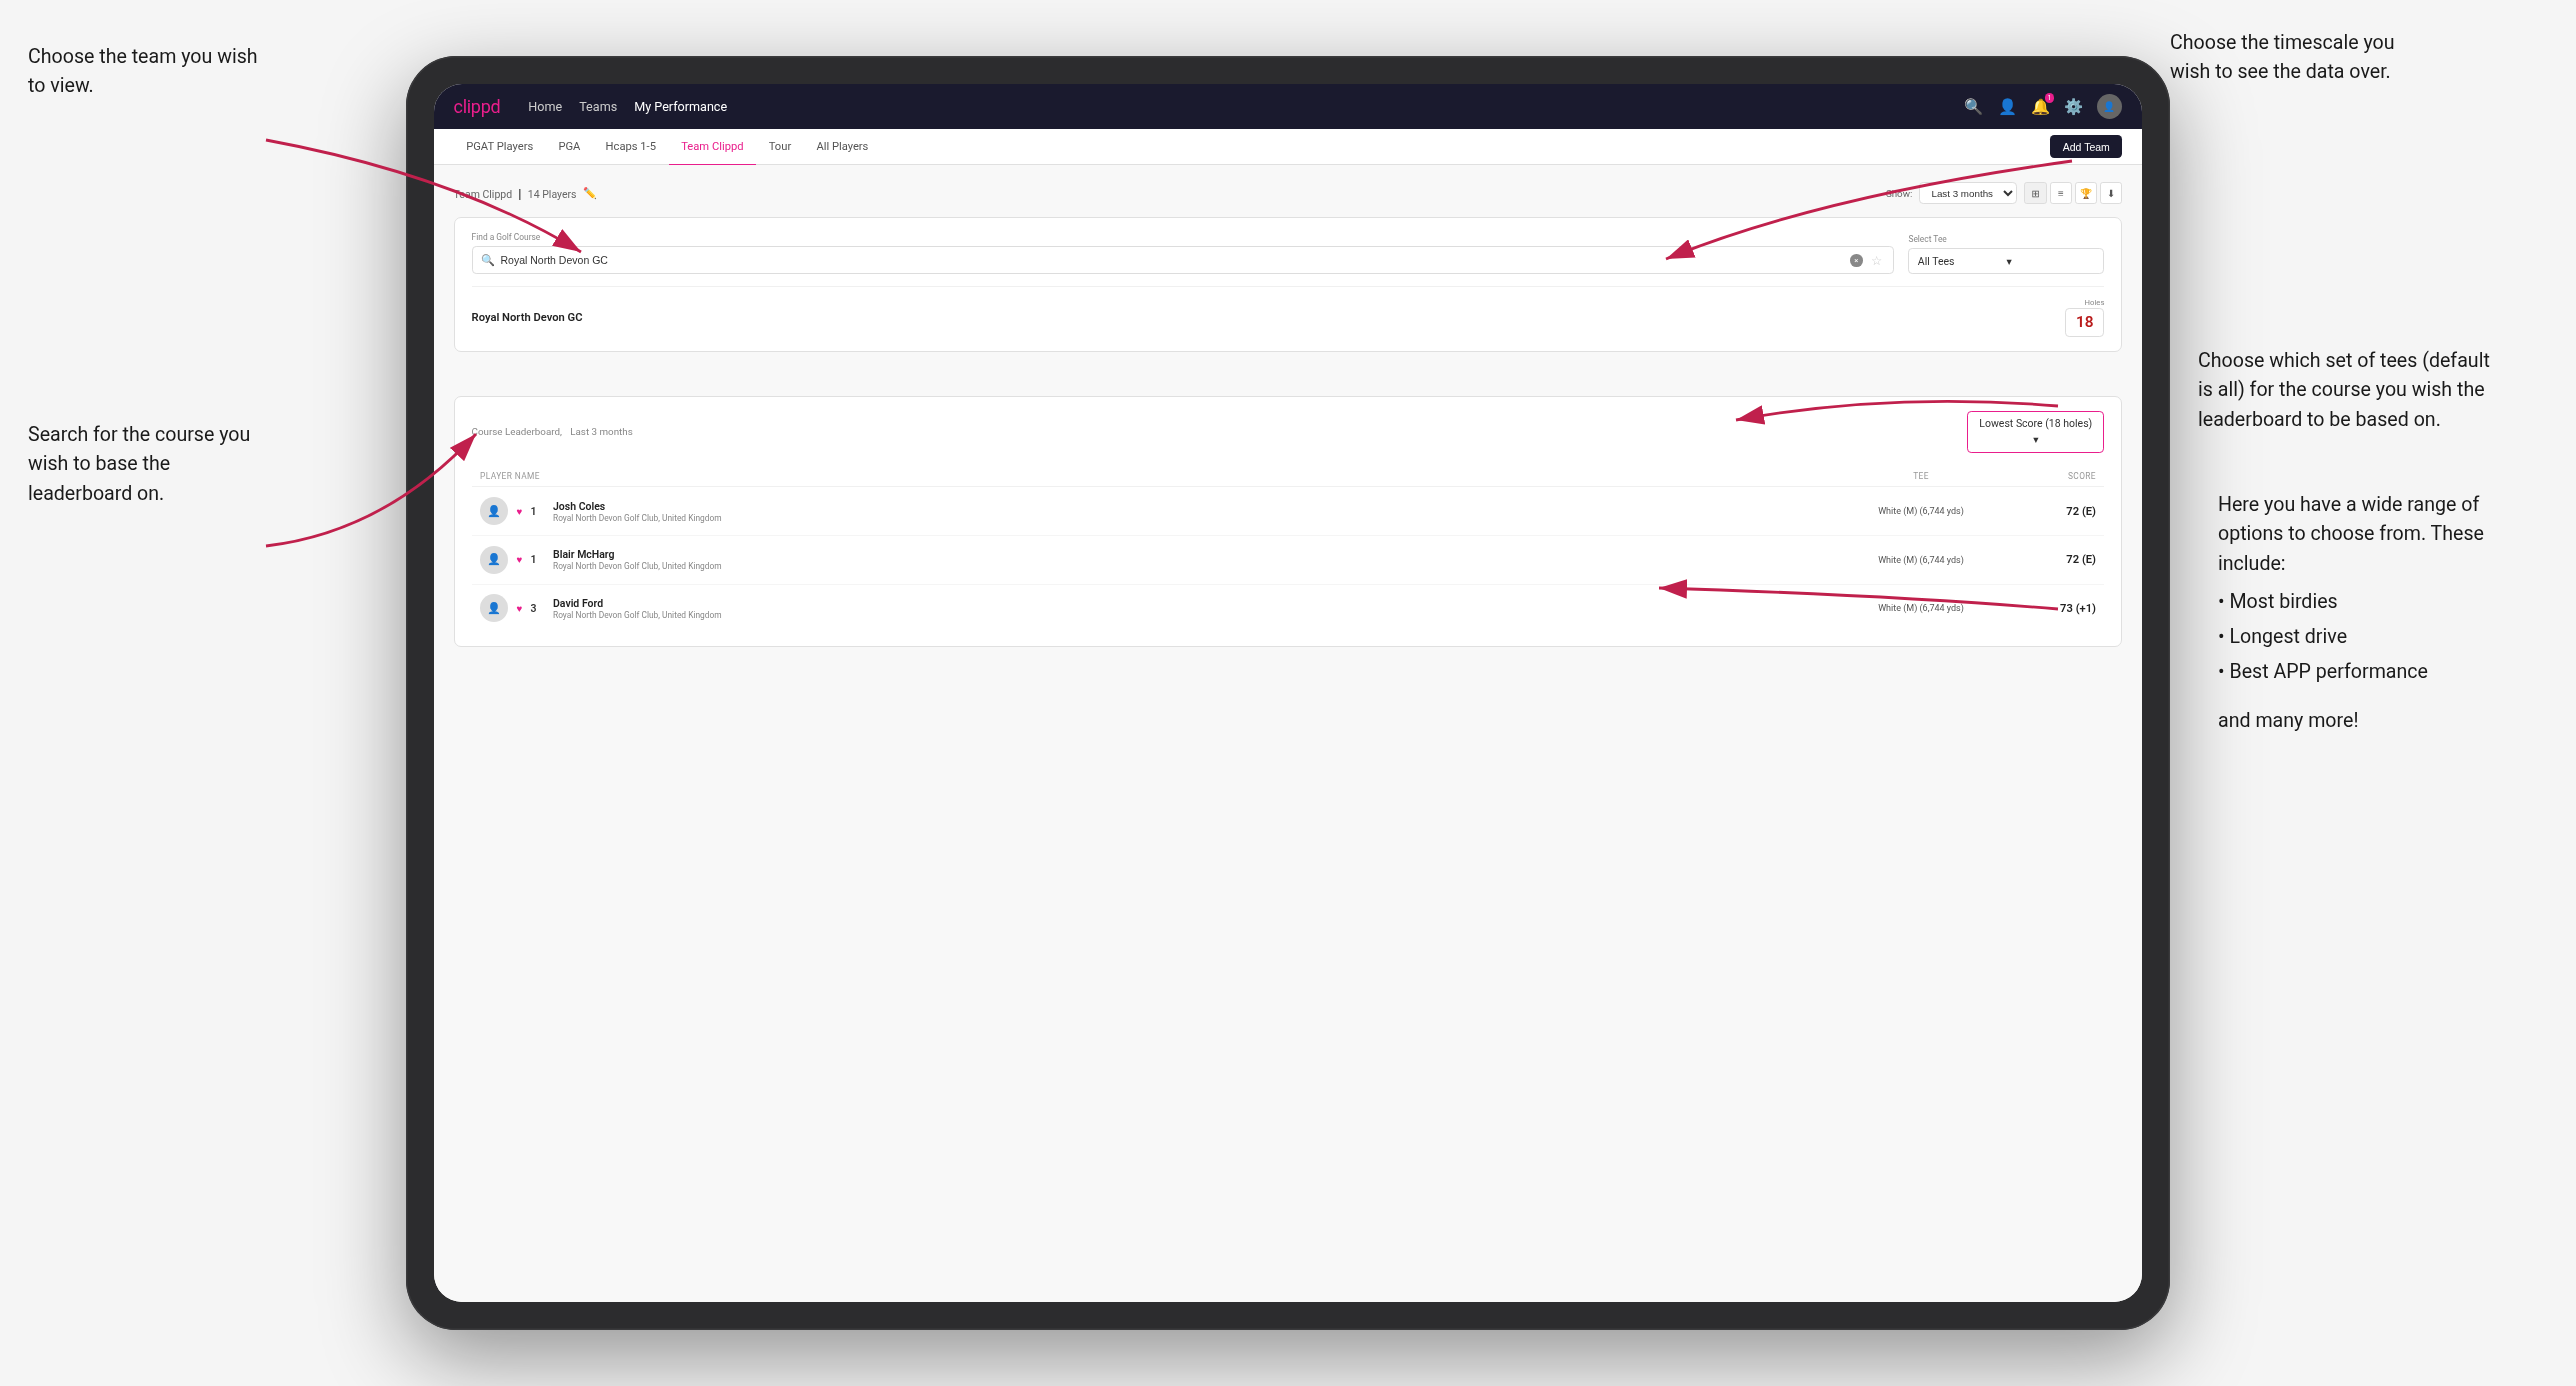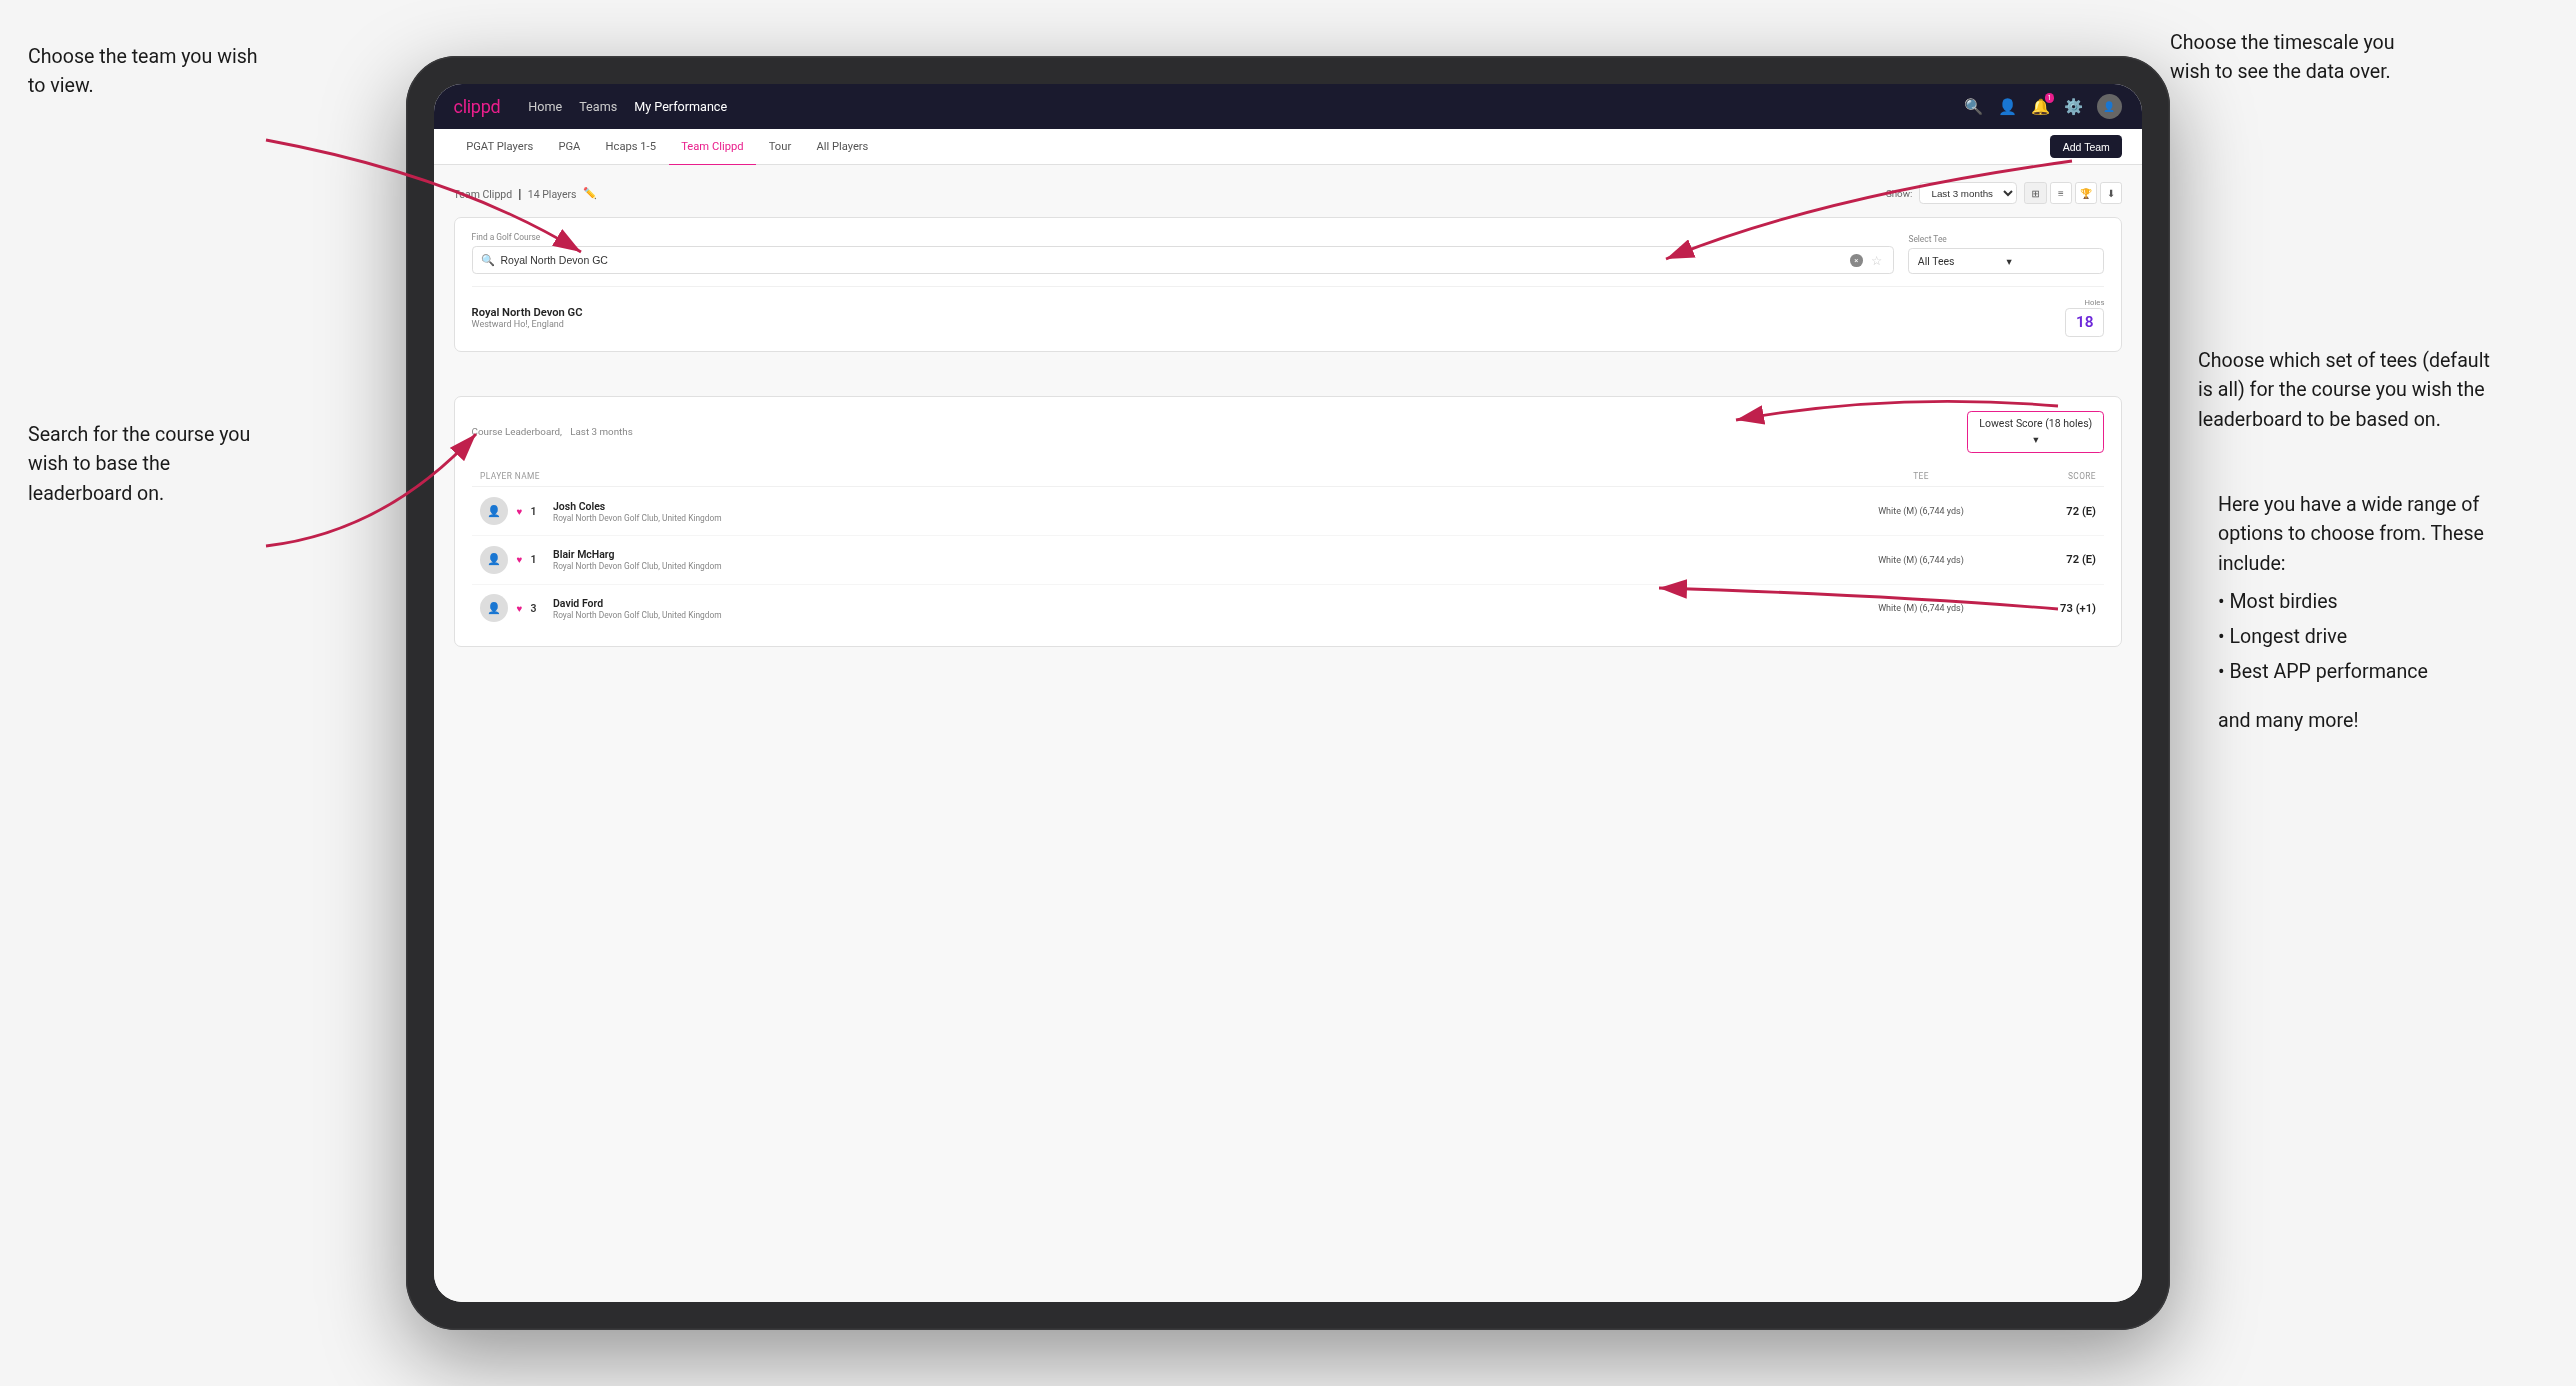--- a/index.html
+++ b/index.html
@@ -397,21 +397,21 @@
 
     .holes-label {
       font-size: 7.7px;
       color: #888;
       text-align: right;
     }
 
     .holes-num {
       font-size: 15.4px;
       font-weight: 600;
-      color: #6d28d9;
+      color: #b91c1c;
       border: 0.7px solid #ddd;
       padding: 4.2px 9.8px;
       border-radius: 4.2px;
       margin-top: 1.4px;
     }
 
     
     .leaderboard-section {
       background: white;
       border: 0.7px solid #e0e0e0;
@@ -663,21 +663,20 @@
             <div class="tee-select-wrap">
               <span>All Tees</span>
               <span class="chevron">▾</span>
             </div>
           </div>
         </div>
 
         <div class="course-result">
           <div class="course-info">
             <div class="course-name">Royal North Devon GC</div>
-            <div class="course-location">Westward Ho!, England</div>
           </div>
           <div class="course-holes">
             <div class="holes-label">Holes</div>
             <div class="holes-num">18</div>
           </div>
         </div>
       </div>
 
       <div class="leaderboard-section">
         <div class="leaderboard-header">

